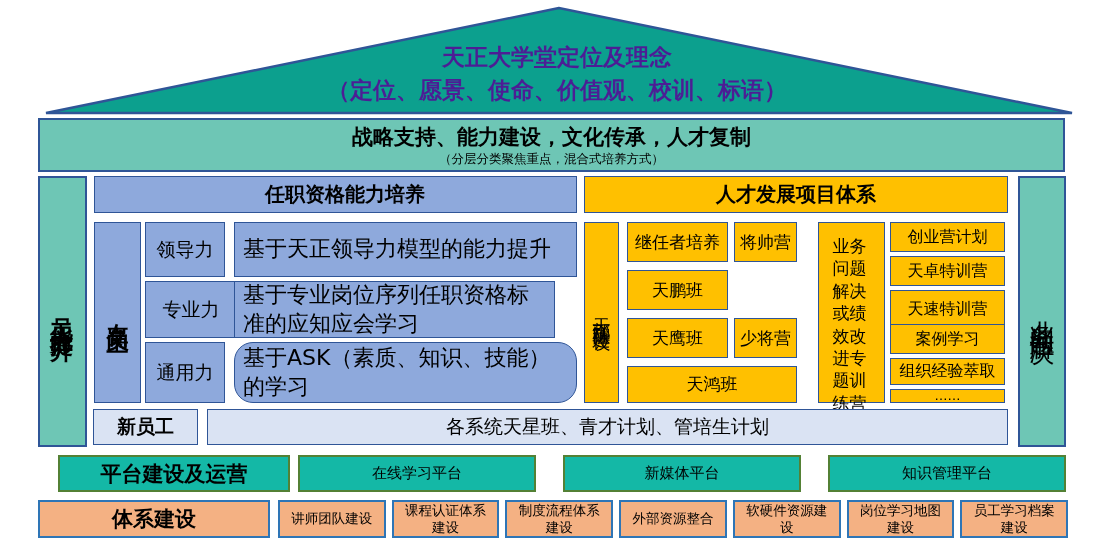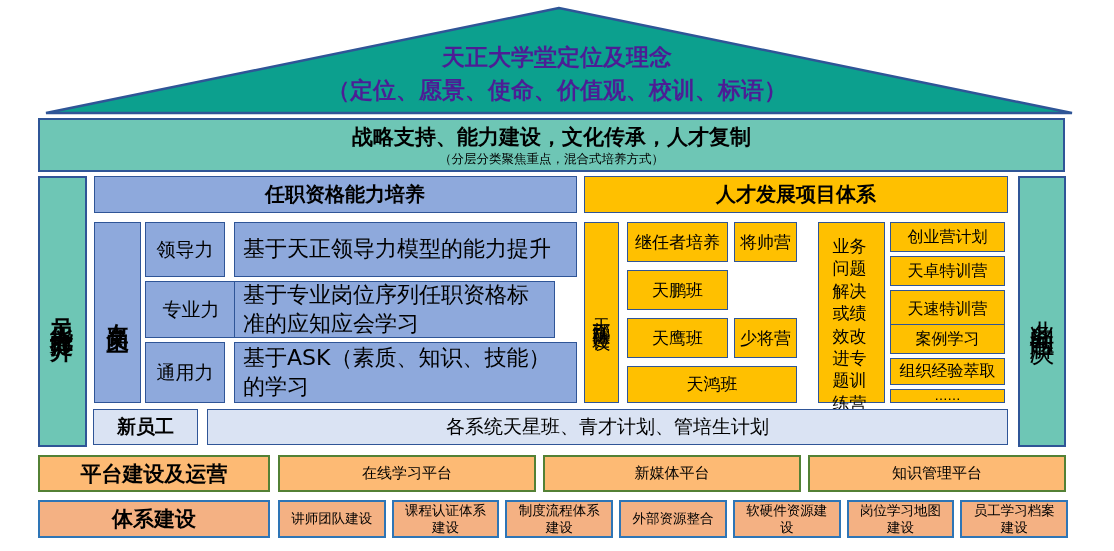--- a/index.html
+++ b/index.html
@@ -19,21 +19,21 @@
           display:flex;flex-direction:column;align-items:center;justify-content:center;}
   #banner-title{font-size:21px;font-weight:bold;line-height:1.25;}
   #banner-subtitle{font-size:12.5px;line-height:1.2;}
   
   .teal-bar{background:#6EC6B5;border:2px solid #2F5597;}
   .vtext{writing-mode:vertical-rl;text-orientation:upright;}
   
   .bluebox{background:#8EA9DC;border:1.5px solid #2F5597;}
   .goldbox{background:#FFC000;border:1.5px solid #2F5597;}
   .ltbluebox{background:#DAE3F3;border:1.5px solid #2F5597;}
-  .greenbox{background:#fdba74;border:2px solid #538135;}
+  .greenbox{background:#14b8a6;border:2px solid #538135;margin-left:20px;}
   .peachbox{background:#F4B183;border:2px solid #2E75B6;}
   .hdr{font-weight:bold;font-size:20px;}
   .desc-cell{justify-content:flex-start;text-align:left;padding:2px 8px;font-size:22px;line-height:1.3;word-break:break-all;}
   .label-cell{font-size:19px;}
   .gold-cell{font-size:17px;}
   .small-cell{font-size:16px;}
   #middle-box span{display:block;width:38px;word-break:break-all;text-align:left;font-size:17px;line-height:1.32;margin-top:24px;}
   
   .band-label{font-weight:bold;font-size:21px;}
   .band-items{display:flex;gap:7px;border-radius:12px;}
@@ -69,21 +69,21 @@
     <span class="vtext" style="font-size:22px;font-weight:bold;letter-spacing:4px;">在岗员工</span>
   </div>
 
   <div class="abs bluebox flexc label-cell" style="left:145px;top:222px;width:80px;height:55px;">领导力</div>
   <div class="abs bluebox flexc desc-cell" style="left:234px;top:222px;width:343px;height:55px;">基于天正领导力模型的能力提升</div>
 
   <div class="abs bluebox flexc label-cell" style="left:145px;top:281px;width:92px;height:57px;">专业力</div>
   <div class="abs bluebox flexc desc-cell" style="left:234px;top:281px;width:321px;height:57px;">基于专业岗位序列任职资格标准的应知应会学习</div>
 
   <div class="abs bluebox flexc label-cell" style="left:145px;top:342px;width:80px;height:61px;">通用力</div>
-  <div class="abs bluebox flexc desc-cell" style="left:234px;top:342px;width:343px;height:61px;">基于ASK（素质、知识、技能）的学习</div>
+  <div class="abs bluebox flexc desc-cell" style="left:234px;top:342px;width:343px;height:61px;border-radius:19px;">基于ASK（素质、知识、技能）的学习</div>
 
   <div class="abs goldbox flexc hdr" style="left:584px;top:176px;width:424px;height:37px;">人才发展项目体系</div>
   <div class="abs goldbox flexc" style="left:584px;top:222px;width:35px;height:181px;">
     <span class="vtext" style="font-size:18px;letter-spacing:3px;">干部梯队建设</span>
   </div>
 
   <div class="abs goldbox flexc gold-cell" style="left:627px;top:222px;width:101px;height:40px;">继任者培养</div>
   <div class="abs goldbox flexc gold-cell" style="left:734px;top:222px;width:63px;height:40px;">将帅营</div>
   <div class="abs goldbox flexc gold-cell" style="left:627px;top:270px;width:101px;height:40px;">天鹏班</div>
   <div class="abs goldbox flexc gold-cell" style="left:627px;top:318px;width:101px;height:40px;">天鹰班</div>

